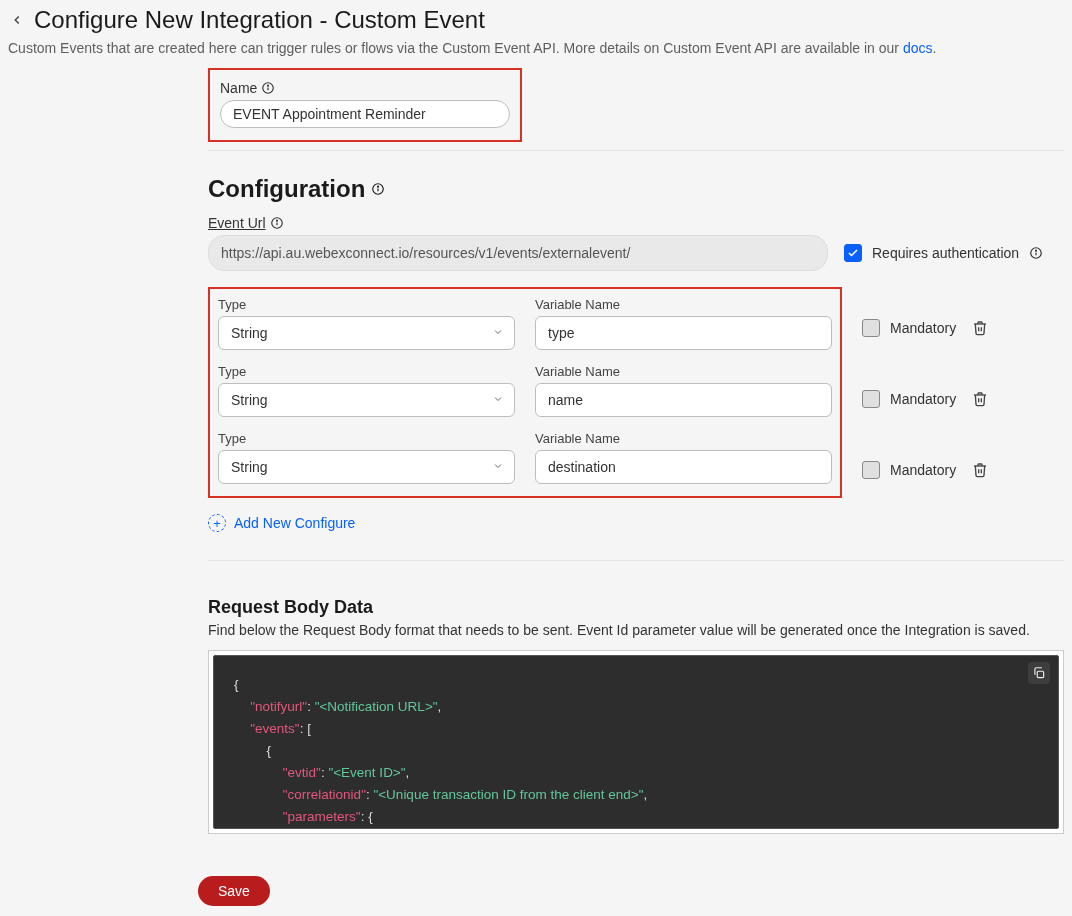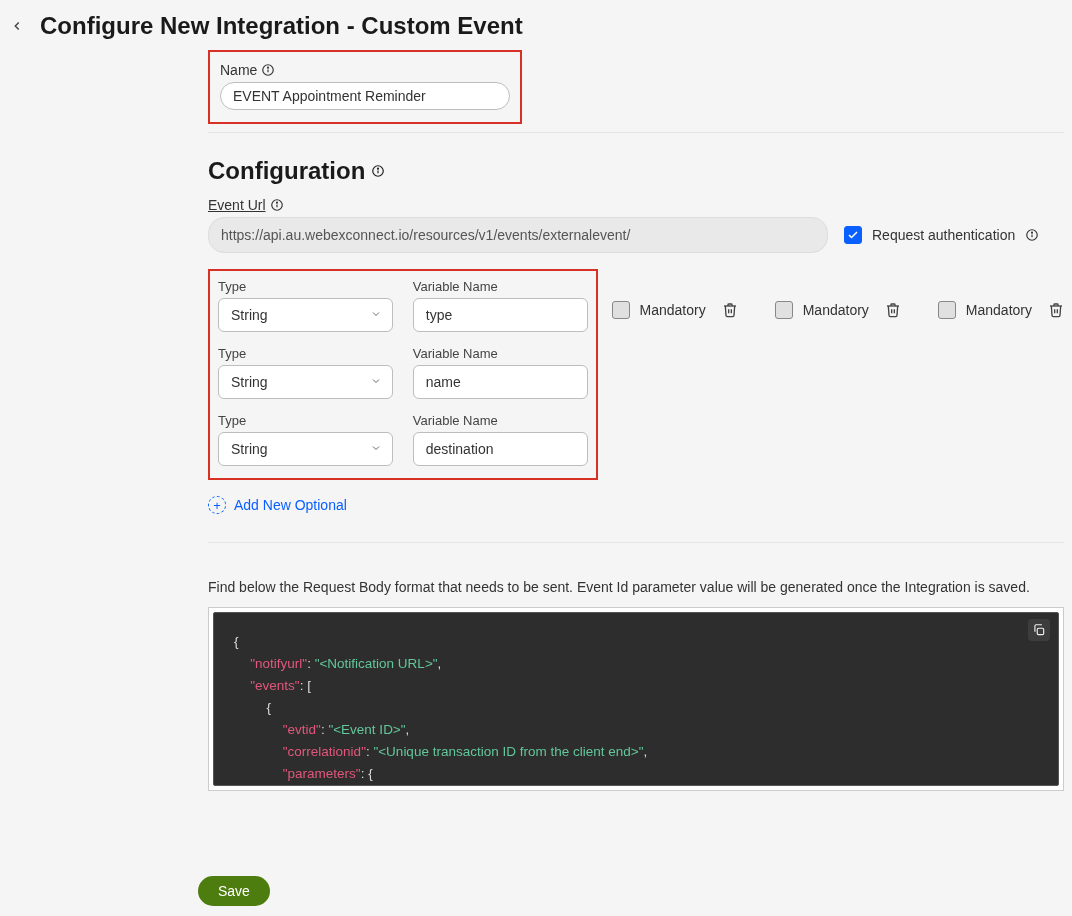--- a/index.html
+++ b/index.html
@@ -16,21 +16,21 @@
     --code-punct:#dcdcdc;
   }
   *{box-sizing:border-box;font-family:"Segoe UI",Arial,Helvetica,sans-serif;}
   html,body{margin:0;padding:0;background:var(--bg);color:var(--text);}
   body{width:1072px;min-height:916px;position:relative;overflow:hidden;}
 
   .page{padding:0 8px;}
   .title-row{display:flex;align-items:center;gap:6px;padding:4px 0 2px 0;}
   .back-chevron{width:18px;height:18px;display:flex;align-items:center;justify-content:center;color:#444;cursor:pointer;}
   .back-chevron svg{width:14px;height:14px;}
-  h1{font-size:24px;font-weight:700;margin:8px;}
+  h1{font-size:24px;font-weight:400;margin:2px;}
   .subtitle{font-size:14px;color:var(--muted);margin:2px 0 0 0;padding-bottom:12px;}
   .subtitle a{color:var(--link);text-decoration:none;}
 
   .form-wrap{padding:0 0 0 200px;}
   .section-divider{border:none;border-top:1px solid #e5e5e5;margin:8px 0 20px 0;}
 
   .highlight-box{border:2px solid var(--highlight);padding:10px 10px 12px 10px;width:314px;background:var(--bg);}
   .field-label{font-size:14px;color:#333;margin-bottom:4px;display:flex;align-items:center;gap:4px;}
   .info-icon{display:inline-flex;width:14px;height:14px;}
   .info-icon svg{width:14px;height:14px;}
@@ -52,21 +52,21 @@
   .param-row{display:flex;align-items:flex-end;gap:20px;margin-bottom:14px;}
   .param-row:last-child{margin-bottom:0;}
   .param-col{flex:1;display:flex;flex-direction:column;}
   .param-col .lbl{font-size:13px;color:#444;margin-bottom:4px;}
   .select{height:34px;border:1px solid #bdbdbd;border-radius:6px;background:#fff;padding:0 32px 0 12px;font-size:14px;color:#333;display:flex;align-items:center;position:relative;cursor:pointer;}
   .select .chev{position:absolute;right:10px;top:50%;transform:translateY(-50%);}
   .select .chev svg{width:12px;height:12px;color:#666;}
   .varname-input{height:34px;border:1px solid #bdbdbd;border-radius:6px;background:#fff;padding:0 12px;font-size:14px;color:#333;outline:none;width:100%;}
 
   .params-outer-row{display:flex;align-items:flex-start;}
-  .right-controls{padding-top:40px;padding-left:14px;display:flex;gap:37px;}
+  .right-controls{padding-top:40px;padding-left:20px;display:flex;flex-direction:column;gap:37px;}
   .ctrl-row{display:flex;align-items:center;gap:10px;height:34px;}
   .ctrl-row .lbl{font-size:14px;color:#333;}
   .trash{width:16px;height:16px;cursor:pointer;color:#444;margin-left:6px;}
   .trash svg{width:16px;height:16px;}
 
   .add-var{display:flex;align-items:center;gap:8px;color:var(--link);font-size:14px;margin-top:16px;cursor:pointer;}
   .add-var .plus{width:18px;height:18px;border:1px dashed var(--link);border-radius:50%;display:flex;align-items:center;justify-content:center;font-size:13px;line-height:1;}
 
   .body-section{margin-top:36px;}
   .body-heading{font-size:18px;font-weight:600;margin:0 0 4px 0;}
@@ -74,34 +74,37 @@
 
   .code-block{position:relative;background:var(--code-bg);border:1px solid #555;border-radius:2px;padding:18px 20px 12px 20px;font-family:Consolas,Menlo,Monaco,monospace;font-size:13.5px;color:var(--code-punct);line-height:1.55;height:174px;overflow:hidden;}
   .code-wrap-border{border:1px solid #ccc;padding:4px;background:#fff;}
   .code-block .k{color:var(--code-key);}
   .code-block .s{color:var(--code-str);}
   .code-block .p{color:var(--code-punct);}
   .copy-btn{position:absolute;top:6px;right:8px;width:22px;height:22px;border-radius:4px;background:rgba(255,255,255,0.08);color:#eee;display:flex;align-items:center;justify-content:center;cursor:pointer;}
   .copy-btn svg{width:14px;height:14px;}
 
   .footer{position:absolute;left:0;right:0;bottom:0;background:var(--bg);padding:8px 0 10px 198px;}
-  .save-btn{background:#4d7c0f;color:#fff;border:none;border-radius:16px;height:30px;padding:0 20px;font-size:14px;cursor:pointer;}
+  .save-btn{background:#b91c1c;color:#fff;border:none;border-radius:16px;height:30px;padding:0 20px;font-size:14px;cursor:pointer;}
 </style>
 </head>
 <body>
 
 <div class="page">
   <div class="title-row">
     <div class="back-chevron">
       <svg viewBox="0 0 24 24" fill="none" stroke="currentColor" stroke-width="2.5">
           <polyline points="15 18 9 12 15 6"></polyline>
         </svg>
     </div>
     <h1>Configure New Integration - Custom Event</h1>
   </div>
+  <p class="subtitle">
+    <span>Custom Events that are created here can trigger rules or flows via the Custom Event API. More details on Custom Event API are available in our </span><a href="#">docs</a><span>.</span>
+  </p>
 
   <div class="form-wrap">
 
     <div class="highlight-box">
       <div class="field-label">
         <span>Name</span>
         <span class="info-icon">
           <svg viewBox="0 0 24 24" fill="none" stroke="currentColor" stroke-width="2">
               <circle cx="12" cy="12" r="9"></circle>
               <line x1="12" y1="11" x2="12" y2="16"></line>
@@ -138,21 +141,21 @@
     <div class="config-row">
       <div class="event-url">
           <span>https://api.au.webexconnect.io/resources/v1/events/externalevent/</span>
         </div>
       <div class="req-auth">
         <div class="checkbox checked">
           <svg viewBox="0 0 24 24" fill="none" stroke="currentColor" stroke-width="3">
               <polyline points="20 6 9 17 4 12"></polyline>
             </svg>
         </div>
-        <span>Request authentication</span>
+        <span>Requires authentication</span>
         <span class="info-icon">
           <svg viewBox="0 0 24 24" fill="none" stroke="currentColor" stroke-width="2">
               <circle cx="12" cy="12" r="9"></circle>
               <line x1="12" y1="11" x2="12" y2="16"></line>
               <circle cx="12" cy="8" r="0.8" fill="currentColor"></circle>
             </svg>
         </span>
       </div>
     </div>
 
@@ -237,26 +240,27 @@
                 <path d="M19 6l-1 14a2 2 0 0 1-2 2H8a2 2 0 0 1-2-2L5 6"></path>
                 <path d="M10 11v6M14 11v6"></path>
                 <path d="M9 6V4a1 1 0 0 1 1-1h4a1 1 0 0 1 1 1v2"></path>
               </svg></span>
         </div>
       </div>
     </div>
 
     <div class="add-var">
       <span class="plus">+</span>
-      <span>Add New Optional</span>
+      <span>Add New Configure</span>
     </div>
 
     <hr class="section-divider" style="margin-top:28px;">
 
     <div class="body-section">
+      <h3 class="body-heading">Request Body Data</h3>
       <p class="body-desc">Find below the Request Body format that needs to be sent. Event Id parameter value will be generated once the Integration is saved.</p>
 
       <div class="code-wrap-border">
         <div class="code-block">
           <div class="copy-btn">
             <svg viewBox="0 0 24 24" fill="none" stroke="currentColor" stroke-width="2">
                 <rect x="9" y="9" width="11" height="11" rx="2"></rect>
                 <path d="M5 15V5a2 2 0 0 1 2-2h10"></path>
               </svg>
           </div>

